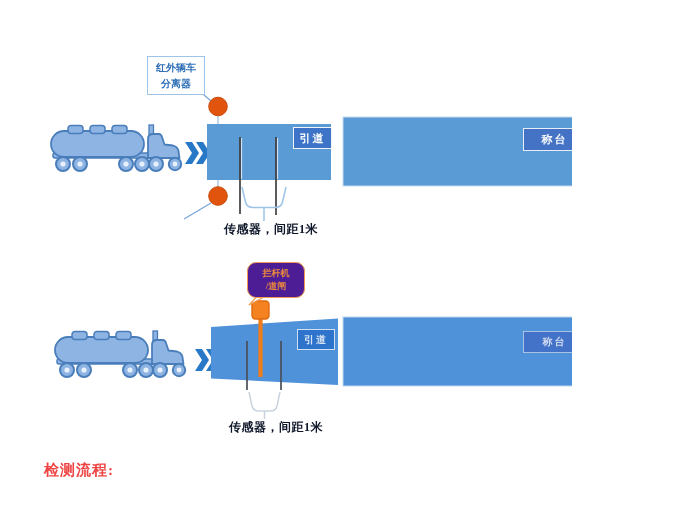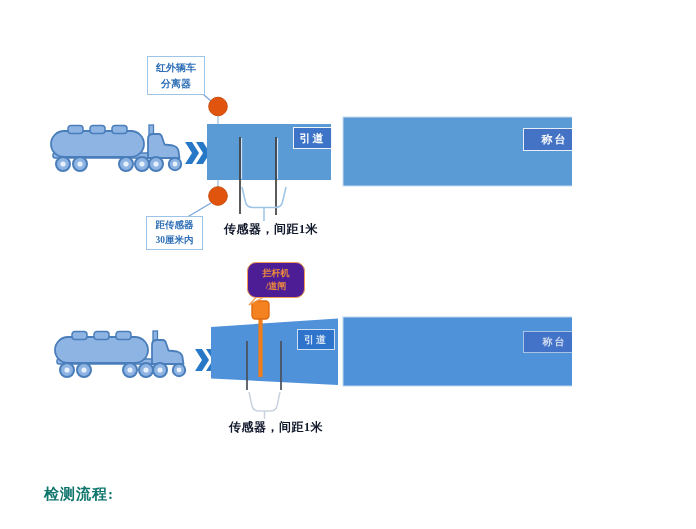--- a/index.html
+++ b/index.html
@@ -22,21 +22,21 @@
   .tag.t-platform-bottom{left:523px;top:331px;width:61px;height:20px;background:#4273c8;
     border:1.5px solid #a9c3e4;color:#cdd9ee;font-size:10px;}
   
   .sensor-note{position:absolute;color:#0f172a;font-weight:bold;font-size:12px;
     letter-spacing:0.5px;white-space:nowrap;}
   
   .callout-orange{position:absolute;left:247px;top:262px;width:56px;height:34px;
     background:#4c1d95;border:1.4px solid #f09a52;border-radius:9px;color:#ed8a3c;
     font-weight:bold;font-size:9px;text-align:center;display:flex;flex-direction:column;
     justify-content:center;line-height:1.5;}
-  .footer-heading{position:absolute;left:44px;top:485px;color:#0f766e;
+  .footer-heading{position:absolute;left:44px;top:461px;color:#ef4444;
     font-weight:bold;font-size:15px;letter-spacing:1px;}
 </style>
 </head>
 <body>
 
 <div class="stage">
 
   <svg class="layer" width="696" height="529" viewBox="0 0 696 529">
     <defs>
       <g id="truck">
@@ -107,24 +107,20 @@
     <line x1="264.5" y1="411" x2="264.5" y2="419" stroke="#c9d3de" stroke-width="1.5"></line>
 
     <circle cx="597" cy="440" r="1.2" fill="#cfcfcf"></circle>
   </svg>
 
   <div class="callout-blue" style="left:147px;top:56px;width:56px;height:37px;">
     <span>红外辆车</span>
     <span>分离器</span>
   </div>
 
-  <div class="callout-blue" style="left:146px;top:216px;width:55px;height:32px;font-size:9.5px;">
-    <span>距传感器</span>
-    <span>30厘米内</span>
-  </div>
 
   <div class="tag t-ramp-top">引道</div>
   <div class="tag t-platform-top">称台</div>
 
   <div class="sensor-note" style="left:224px;top:221px;">传感器，间距1米</div>
 
   <div class="callout-orange">
     <span>拦杆机</span>
     <span>/道闸</span>
   </div>

